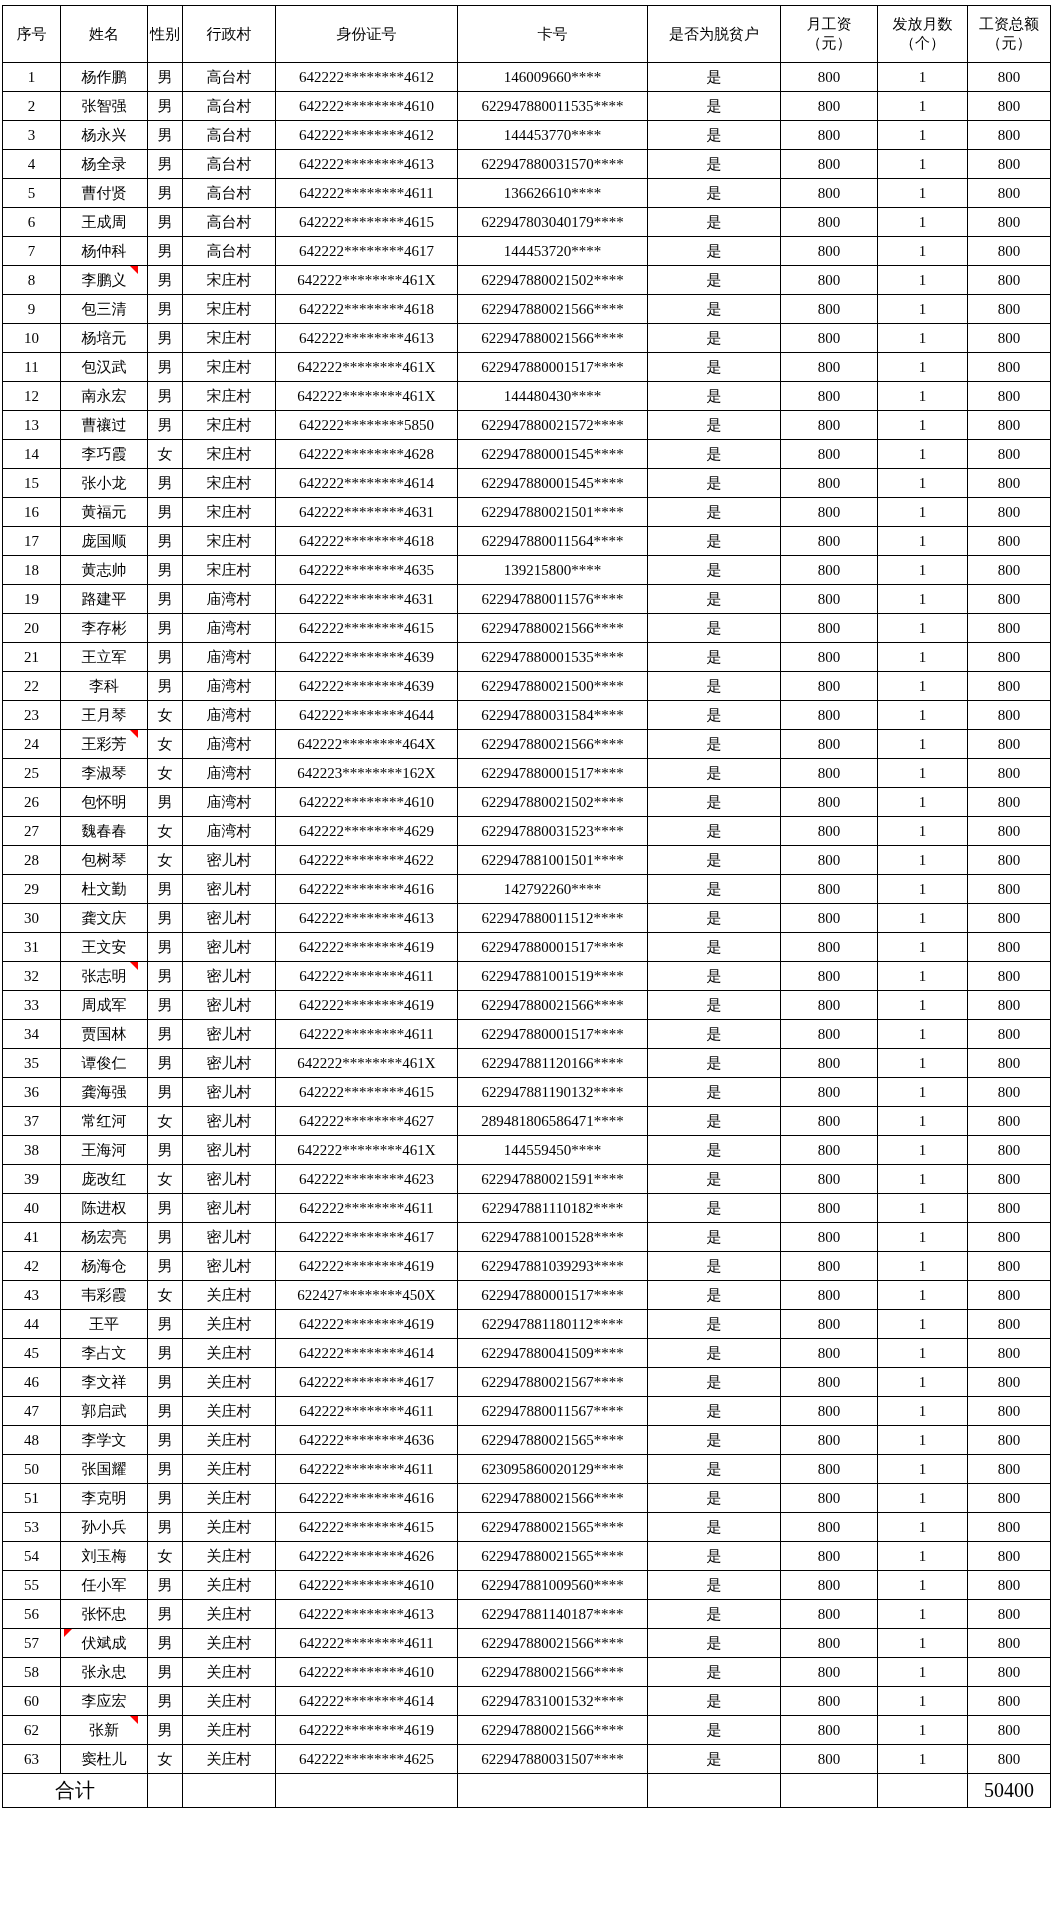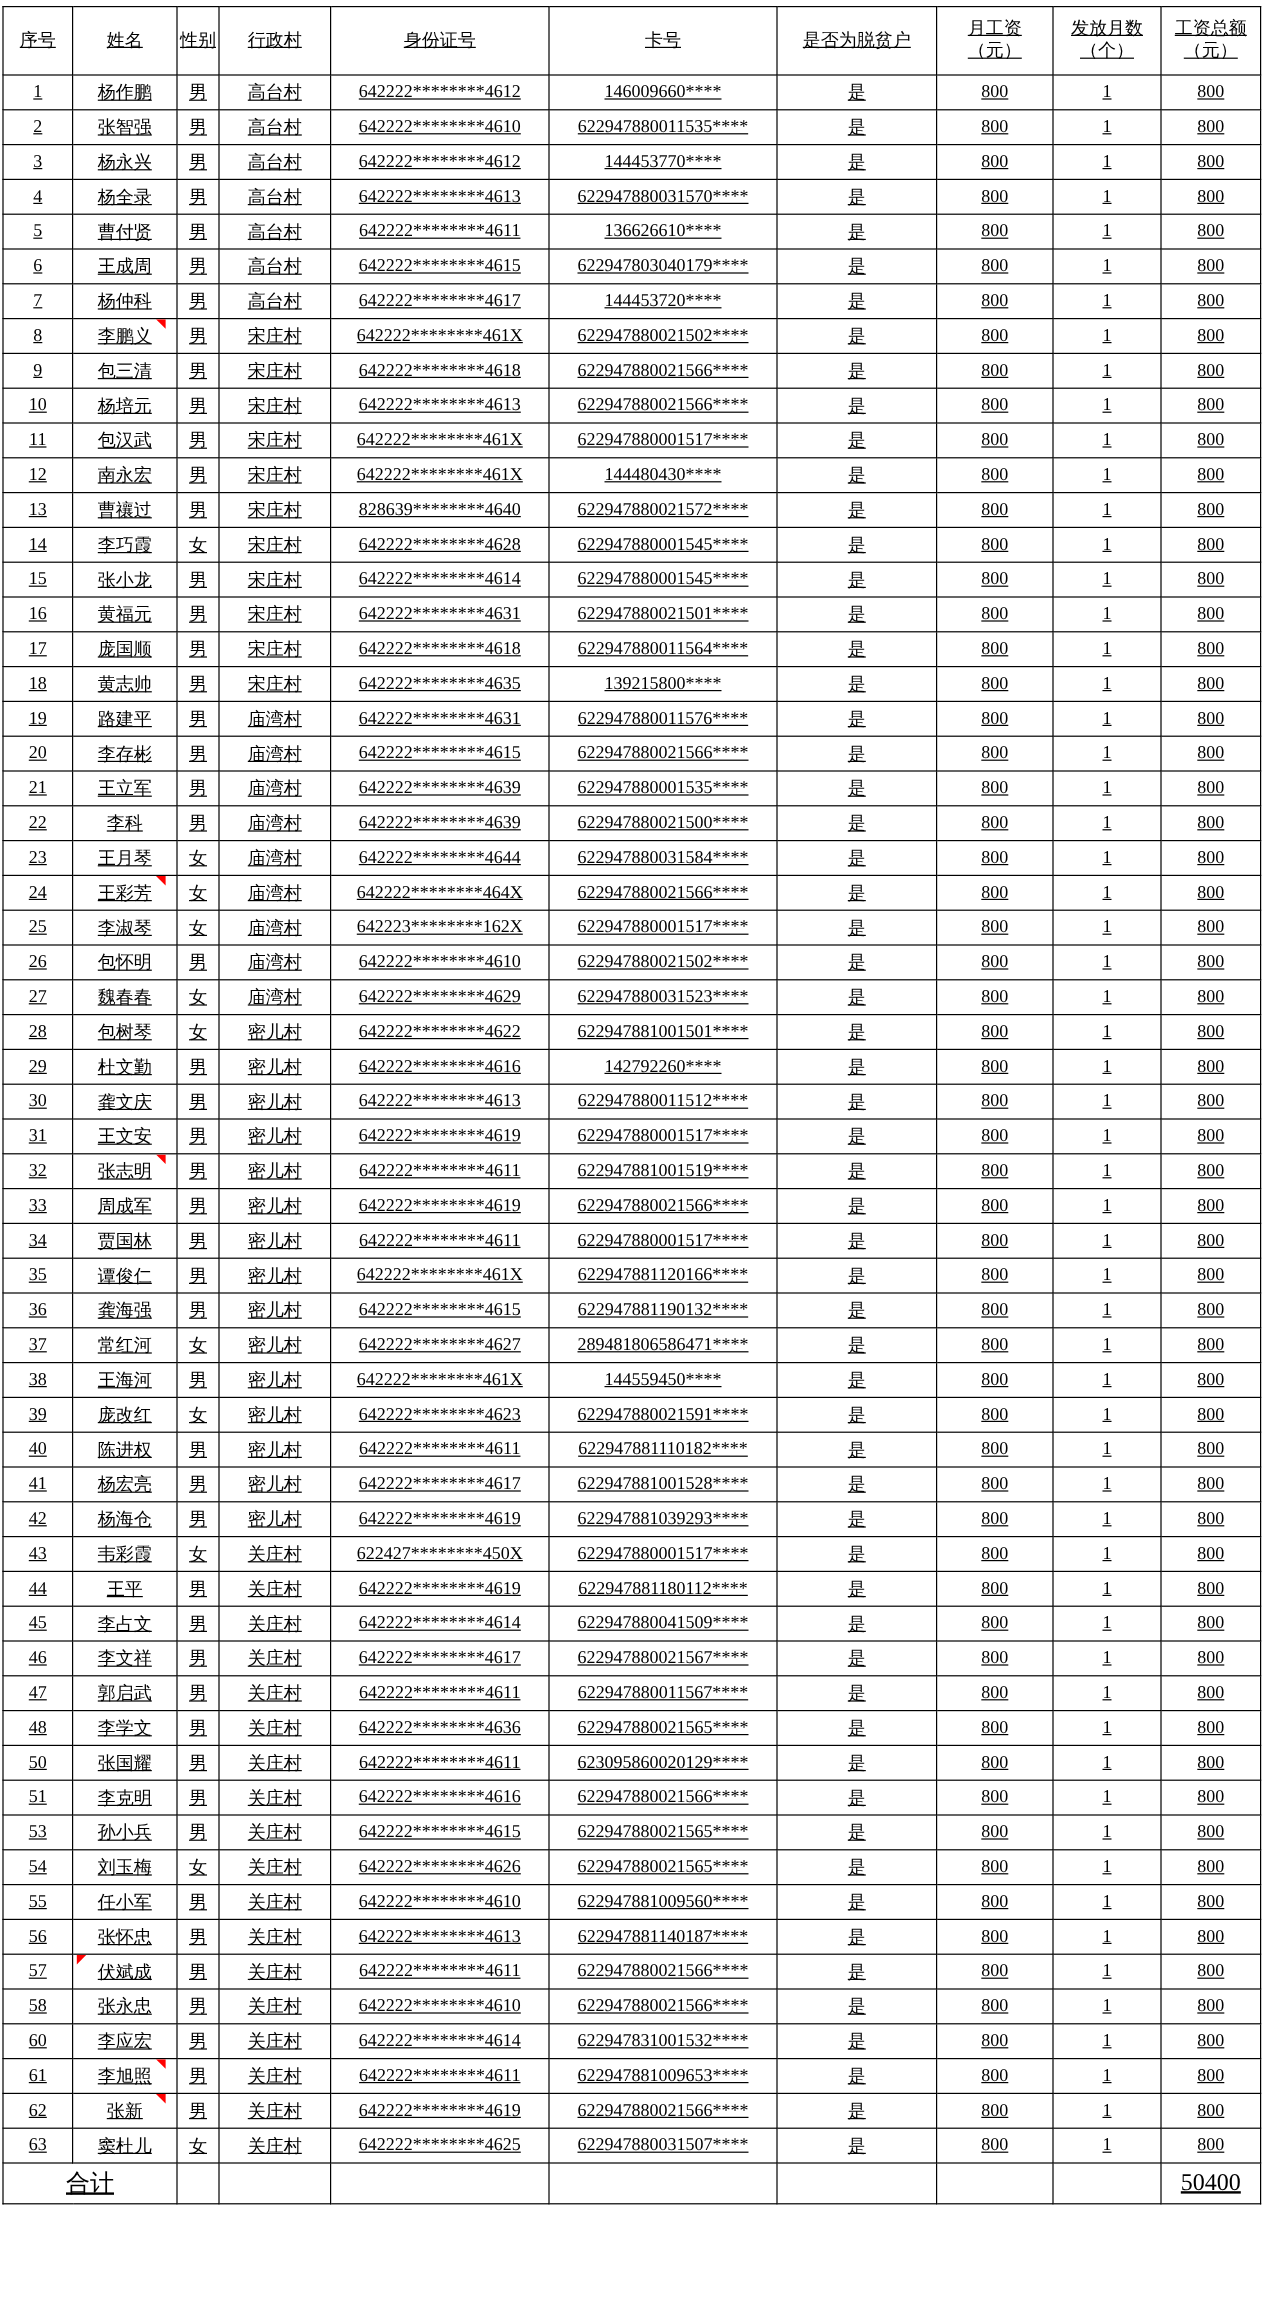--- a/index.html
+++ b/index.html
@@ -1,17 +1,17 @@
 <!DOCTYPE html>
 <html><head>
 <meta charset="utf-8">
 <style>
   html, body { margin:0; padding:0; background:#ffffff; }
   body { width:1052px; font-family:"Liberation Serif","DejaVu Serif",serif; color:#000; }
-  table { border-collapse:collapse; table-layout:fixed; width:1048px; margin:5px 16px 2px 2px;text-decoration:underline; }
+  table { border-collapse:collapse; table-layout:fixed; width:1048px; margin:5px 16px 2px 2px; }
   th, td {
     border:1px solid #000;
     text-align:center;
     vertical-align:middle;
     padding:0 1px;
     font-weight:normal;
     font-size:15px;
     overflow:hidden;
     white-space:nowrap;
   }
@@ -203,21 +203,21 @@
         <td>是</td>
         <td class="num">800</td>
         <td class="num">1</td>
         <td class="num">800</td>
       </tr>
       <tr>
         <td class="num">13</td>
         <td>曹禳过</td>
         <td>男</td>
         <td>宋庄村</td>
-        <td class="num">828639********4640</td>
+        <td class="num">642222********5850</td>
         <td class="num">622947880021572****</td>
         <td>是</td>
         <td class="num">800</td>
         <td class="num">1</td>
         <td class="num">800</td>
       </tr>
       <tr>
         <td class="num">14</td>
         <td>李巧霞</td>
         <td>女</td>
@@ -733,32 +733,20 @@
         <td class="num">1</td>
         <td class="num">800</td>
       </tr>
       <tr>
         <td class="num">60</td>
         <td>李应宏</td>
         <td>男</td>
         <td>关庄村</td>
         <td class="num">642222********4614</td>
         <td class="num">622947831001532****</td>
-        <td>是</td>
-        <td class="num">800</td>
-        <td class="num">1</td>
-        <td class="num">800</td>
-      </tr>
-      <tr>
-        <td class="num">61</td>
-        <td class="has-mark">李旭照<span class="comment-triangle right" style="border-top-color: rgb(255, 0, 0);"></span></td>
-        <td>男</td>
-        <td>关庄村</td>
-        <td class="num">642222********4611</td>
-        <td class="num">622947881009653****</td>
         <td>是</td>
         <td class="num">800</td>
         <td class="num">1</td>
         <td class="num">800</td>
       </tr>
       <tr>
         <td class="num">62</td>
         <td class="has-mark">张新<span class="comment-triangle right" style="border-top-color: rgb(255, 0, 0);"></span></td>
         <td>男</td>
         <td>关庄村</td>

